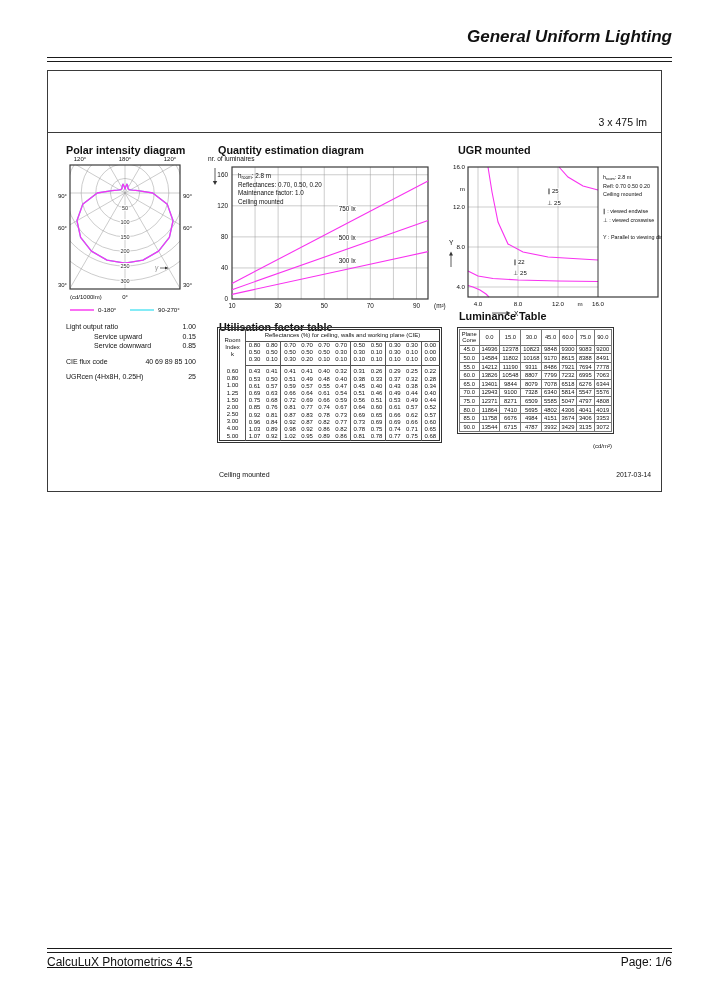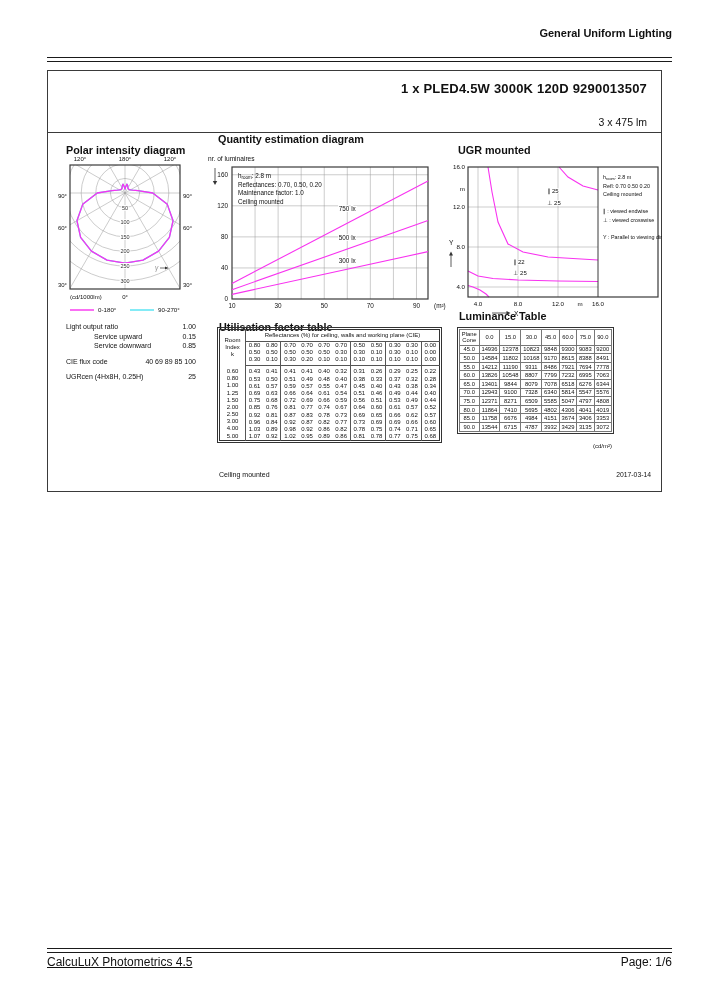--- a/index.html
+++ b/index.html
@@ -1,29 +1,29 @@
 <!DOCTYPE html>
 <html><head>
 <meta charset="utf-8">
 <style>
   html,body{margin:0;padding:0;background:#e8e8e8;}
   #page{position:relative;width:707px;height:1000px;background:#ffffff;
         font-family:"Liberation Sans",sans-serif;color:#111;overflow:hidden;
         box-shadow:2px 2px 6px rgba(0,0,0,.35);}
   .abs{position:absolute;}
   .rule{height:3px;border-top:1.3px solid #1a1a1a;border-bottom:1px solid #1a1a1a;}
-  #hdr-title{top:27px;right:35px;font-size:11px;font-weight:bold;}
+  #hdr-title{top:27px;right:35px;font-size:17px;font-weight:bold;font-style:italic;}
   #hdr-rule{top:57px;left:47px;width:625px;}
   #box{left:47px;top:70px;width:613px;height:420px;border:1.4px solid #3a3a3a;}
   #prod-title{top:10px;right:14px;font-size:13px;font-weight:bold;letter-spacing:.2px;}
   #prod-lumen{top:45px;right:14px;font-size:10.5px;}
   #box-hr{top:61px;left:0;width:100%;border-bottom:1px solid #3a3a3a;height:0;}
   .sec-title{font-size:10.8px;font-weight:bold;}
   #polar-title{left:18px;top:73px;}
-  #qty-title{left:170px;top:62px;}
+  #qty-title{left:170px;top:73px;}
   #ugr-title{left:410px;top:73px;}
   #uf-title{left:171px;top:250px;}
   #lum-title{left:411px;top:239px;}
   svg text{font-family:"Liberation Sans",sans-serif;}
   
   #info{left:18px;top:251px;width:130px;font-size:7px;line-height:9.5px;}
   .inforow{display:flex;}
   .inforow .lbl{white-space:nowrap;}
   .inforow .lbl.ind{margin-left:28px;}
   .inforow .val{margin-left:auto;white-space:nowrap;}
@@ -57,21 +57,20 @@
 </style>
 </head>
 <body>
 
 <div id="page">
 
   <div id="hdr-title" class="abs">General Uniform Lighting</div>
   <div id="hdr-rule" class="abs rule"></div>
 
   <div id="box" class="abs">
-    <div id="prod-title" class="abs">1 x PLED4.5W 3000K 120D 9290013507</div>
     <div id="prod-lumen" class="abs">3 x 475 lm</div>
     <div id="box-hr" class="abs"></div>
 
     <div id="polar-title" class="abs sec-title">Polar intensity diagram</div>
     <div id="qty-title" class="abs sec-title">Quantity estimation diagram</div>
     <div id="ugr-title" class="abs sec-title">UGR mounted</div>
 
     <svg id="polar-svg" class="abs" style="left:8px;top:82px" width="140" height="168" viewBox="0 0 140 168">
         <defs>
           <clipPath id="polarclip">

